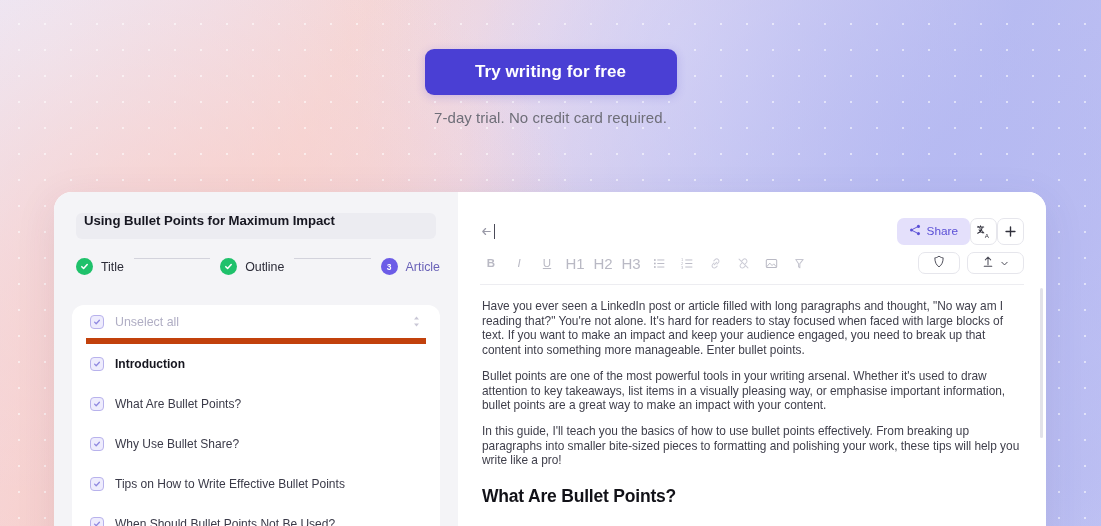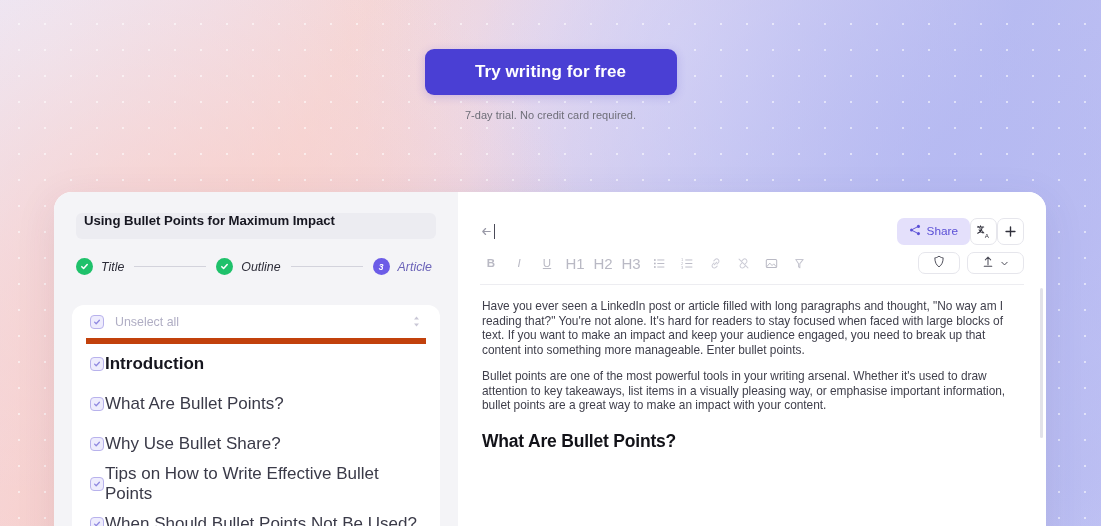--- a/index.html
+++ b/index.html
@@ -54,21 +54,21 @@
     border: none; border-radius: 9px;
     color: #ffffff;
     font-size: 17px; font-weight: bold;
     letter-spacing: .1px;
     cursor: pointer;
     font-family: "Liberation Sans", sans-serif;
     box-shadow: 0 2px 10px rgba(74,63,212,.22);
   }
   .cta-sub {
     margin-top: 14px;
-    font-size: 11px;
+    font-size: 15px;
     color: #6e6e78;
     letter-spacing: .05px;
     text-align: right;
   }
 
   
   .app-card {
     position: absolute;
     left: 54px; top: 192px;
     width: 992px; height: 400px;
@@ -94,23 +94,22 @@
     border-radius: 6px;
     display: flex; 
     padding: 0 8px;
     font-size: 13.2px;
     font-weight: bold;
     color: #171721;
     letter-spacing: -.05px;
   }
 
   .stepper {
-    display: flex; align-items: center;
-    margin: 19px 8px 0 4px;
-    font-style: italic;
+    display: flex; align-items: flex-start;
+    margin: 19px 0 0 4px;
   }
   .step { display: flex; align-items: center; gap: 8px; }
   .step-dot {
     width: 17px; height: 17px; border-radius: 50%;
     display: flex; align-items: center; justify-content: center;
     flex: 0 0 17px;
   }
   .step-dot.done { background: #1fc16b; }
   .step-dot.done svg { display: block; }
   .step-dot.current {
@@ -149,22 +148,22 @@
     color: #b0aec4;
   }
   .sort-icon { margin-left: auto; color: #c9c7d6; display: flex; }
 
   .outline-item {
     display: flex; align-items: center;
     height: 40px;
     padding: 0 4px;
   }
   .outline-item-label {
-    margin-left: 1px;
-    font-size: 17px;
+    margin-left: 11px;
+    font-size: 12px;
     color: #3a3a48;
   }
   .outline-item-label.bold { font-weight: bold; color: #16161f; }
 
   
   .right-pane {
     flex: 1 1 auto;
     background: #ffffff;
     display: flex; flex-direction: column;
     position: relative;
@@ -490,20 +489,21 @@
             </span>
           </div>
         </div>
       </div>
 
       <div class="editor-divider"></div>
 
       <div class="doc-body">
         <p>Have you ever seen a LinkedIn post or article filled with long paragraphs and thought, "No way am I reading that?" You're not alone. It's hard for readers to stay focused when faced with large blocks of text. If you want to make an impact and keep your audience engaged, you need to break up that content into something more manageable. Enter bullet points.</p>
         <p>Bullet points are one of the most powerful tools in your writing arsenal. Whether it's used to draw attention to key takeaways, list items in a visually pleasing way, or emphasise important information, bullet points are a great way to make an impact with your content.</p>
+        <p>In this guide, I'll teach you the basics of how to use bullet points effectively. From breaking up paragraphs into smaller bite-sized pieces to formatting and polishing your work, these tips will help you write like a pro!</p>
         <div class="doc-h2">What Are Bullet Points?</div>
       </div>
 
       <div class="scrollbar">
         <div class="thumb"></div>
       </div>
     </div>
   </div>
 </div>
 

